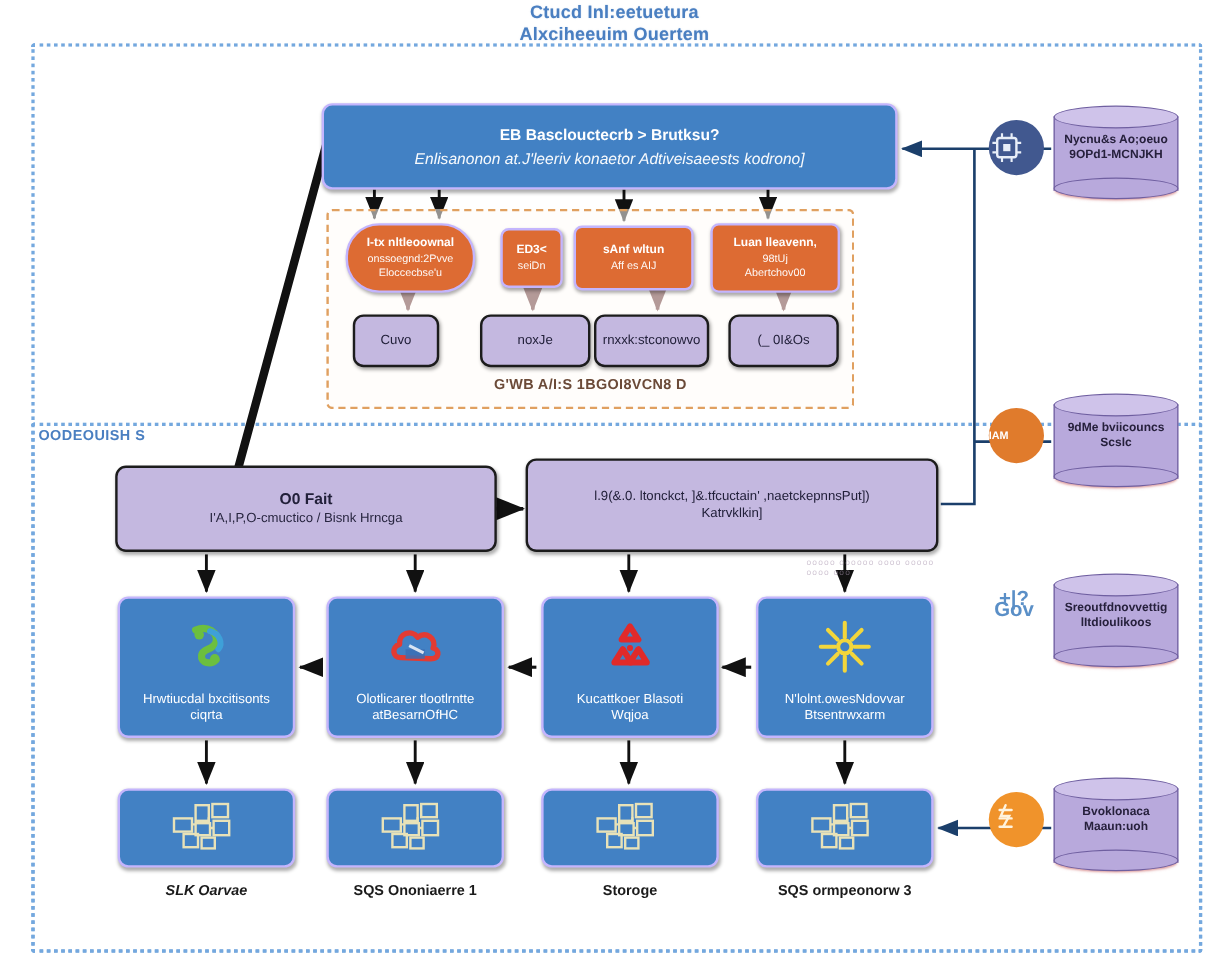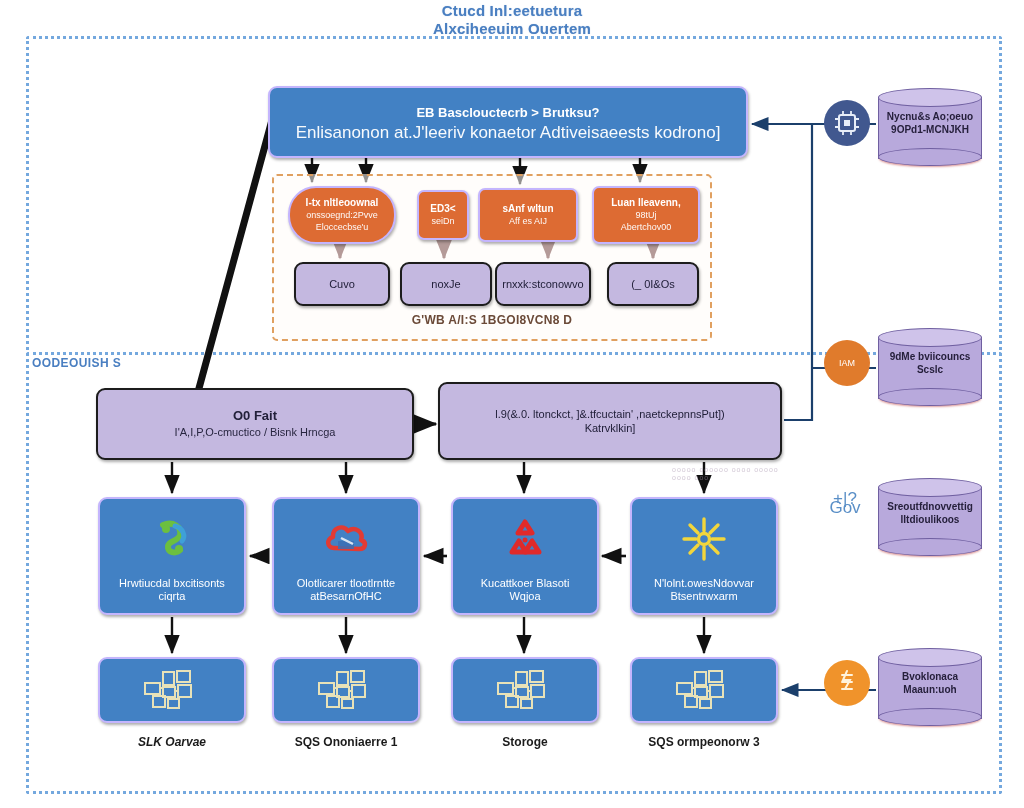--- a/index.html
+++ b/index.html
@@ -84,21 +84,21 @@
   .node .sub { font-weight: 400; opacity: .96; }
 
   
   #api-gateway {
     left: 268px; top: 86px;
     width: 480px; height: 72px;
     font-size: 13px;
     line-height: 17px;
   }
   #api-gateway .ttl { font-size: 13px; }
-  #api-gateway .sub { font-size: 17px; margin-top: 3px; }
+  #api-gateway .sub { font-size: 13px; margin-top: 3px; font-style: italic; }
 
   
   #compute-group {
     position: absolute;
     left: 272px; top: 174px;
     width: 440px; height: 167px;
     border: 2px dashed #e0a060;
     border-radius: 5px;
     background: rgba(255,252,248,.55);
   }
@@ -117,21 +117,21 @@
   
   #svc-0 { left: 288px; top: 186px; width: 108px; height: 58px; border-radius: 28px; }
   #svc-1 { left: 417px; top: 190px; width:  52px; height: 50px; }
   #svc-2 { left: 478px; top: 188px; width: 100px; height: 54px; }
   #svc-3 { left: 592px; top: 186px; width: 108px; height: 58px; }
   .node.orange { font-size: 10px; line-height: 12px; }
   .node.orange .ttl { font-size: 10px; }
   .node.orange .sub { font-size: 9px; }
 
   
-  #sub-0 { left: 294px; top: 262px; width: 96px; height: 44px; }
+  #sub-0 { left: 294px; top: 262px; width: 72px; height: 44px; }
   #sub-1 { left: 400px; top: 262px; width: 92px; height: 44px; }
   #sub-2 { left: 495px; top: 262px; width: 96px; height: 44px; }
   #sub-3 { left: 607px; top: 262px; width: 92px; height: 44px; }
   .node.purple { font-size: 11px; }
 
   
   #mid-left  { left:  96px; top: 388px; width: 318px; height: 72px; font-size: 12px; }
   #mid-right { left: 438px; top: 382px; width: 344px; height: 78px; font-size: 11px; line-height: 14px; }
   #mid-left .ttl { font-size: 13px; }
   #mid-left .sub { font-size: 11px; margin-top: 4px; }
@@ -226,24 +226,24 @@
   #cyl-0 { left: 878px; top:  88px; }
   #cyl-1 { left: 878px; top: 328px; padding-left: 20px; }
   #cyl-2 { left: 878px; top: 478px; }
   #cyl-3 { left: 878px; top: 648px; }
 
   
   .badge {
     position: absolute;
     width: 46px; height: 46px;
     border-radius: 50%;
-    display: flex; align-items: center; justify-content: center;
+    display: flex; align-items: center; justify-content: flex-start;
     color: #fff;
     font-size: 9px;
-    font-weight: 400;
+    font-weight: 700;
     text-align: center;
     line-height: 9px;
     overflow: hidden;
     filter: blur(0.4px);
   }
   #badge-0 { left: 824px; top: 100px; background: #41588f; }
   #badge-1 { left: 824px; top: 340px; background: #e07b2c; }
   #badge-2 { left: 822px; top: 480px; background: transparent; color: #5a8fc7; font-size: 17px; }
   #badge-3 { left: 824px; top: 660px; background: #f0932b; }
 

